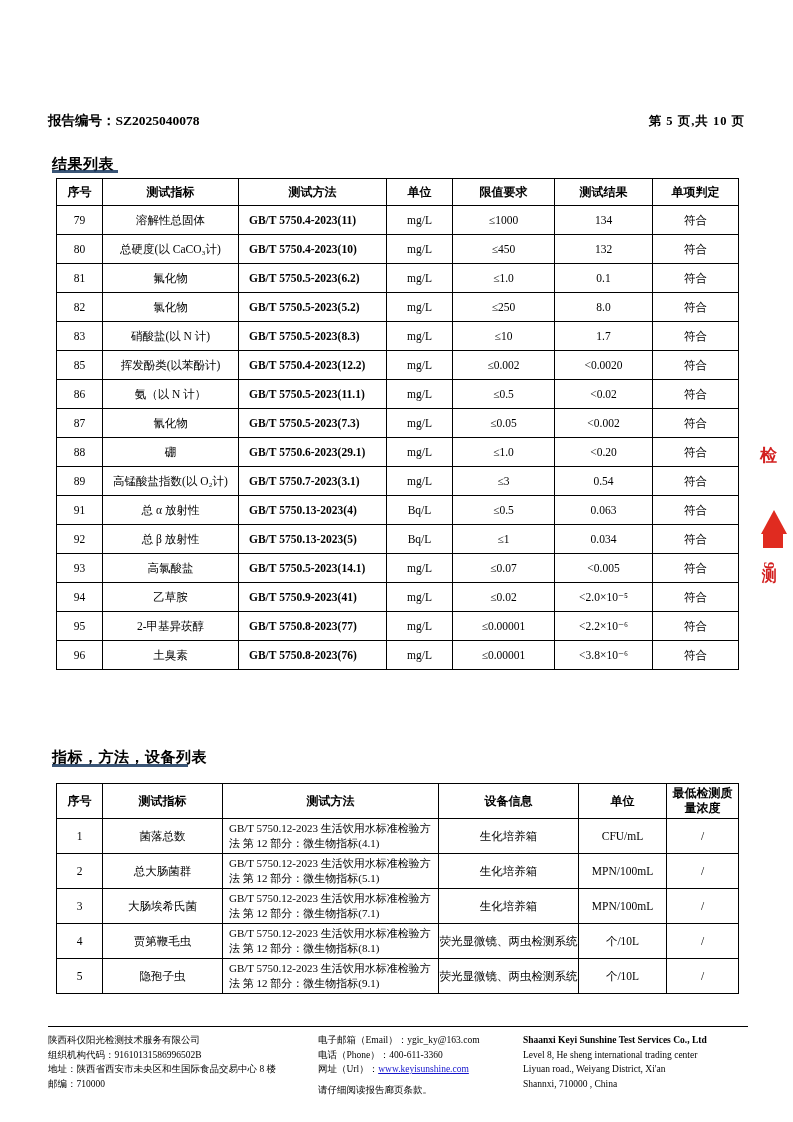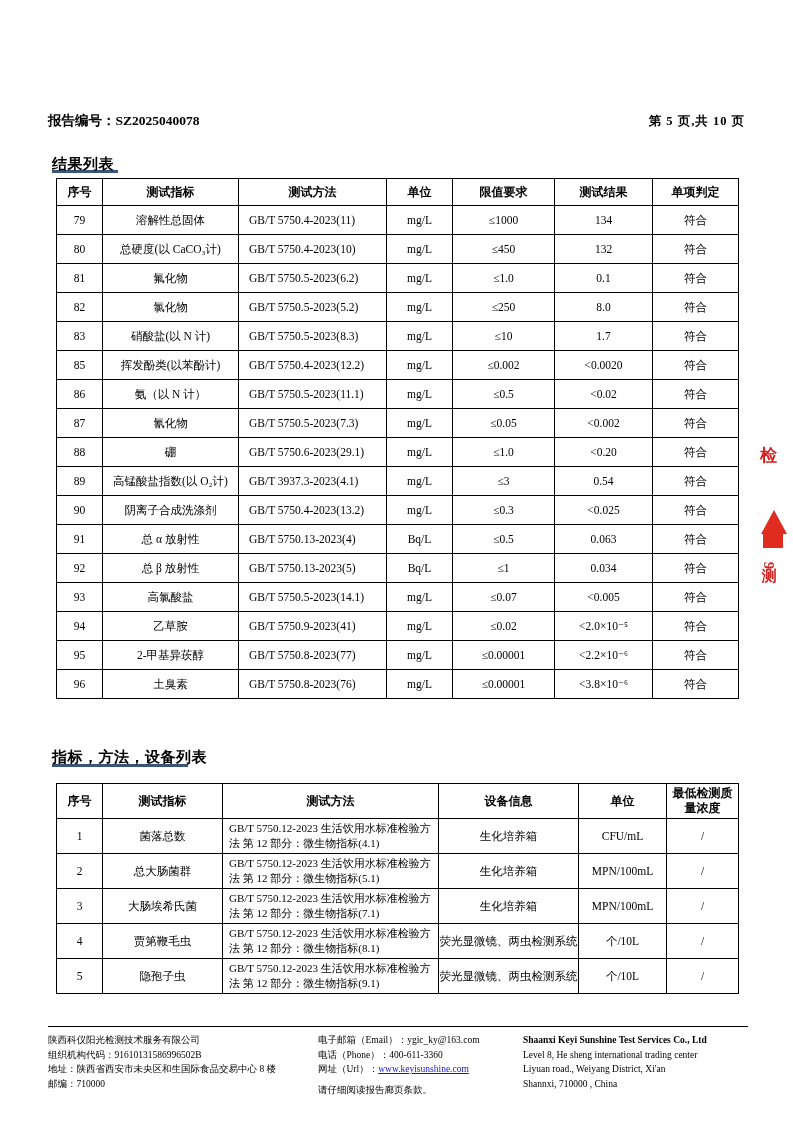--- a/index.html
+++ b/index.html
@@ -74,21 +74,21 @@
     height: 26px;
     font-size: 12px;
     margin-top: 44px;
   }
   table.t1 {
     left: 56px;
     top: 178px;
     width: 682px;
   }
   table.t1 tbody td { height: 28px; }
-  table.t1 td.method, table.t1 th.method { text-align: left; padding-left: 10px; }
+  table.t1 td.method, table.t1 th.method { text-align: left; padding-left: 10px; font-weight: bold; }
   table.t2 {
     left: 56px;
     top: 783px;
     width: 682px;
   }
   table.t2 tbody td { height: 34px; }
   table.t2 td.method2 {
     text-align: left;
     padding-left: 6px;
     padding-right: 4px;
@@ -288,33 +288,24 @@
           <td>硼</td>
           <td class="method">GB/T 5750.6-2023(29.1)</td>
           <td>mg/L</td>
           <td>≤1.0</td>
           <td>&lt;0.20</td>
           <td>符合</td>
         </tr>
         <tr>
           <td>89</td>
           <td>高锰酸盐指数(以 O₂计)</td>
-          <td class="method">GB/T 3937.3-2023(4.1)</td>
+          <td class="method">GB/T 5750.7-2023(3.1)</td>
           <td>mg/L</td>
           <td>≤3</td>
           <td>0.54</td>
-          <td>符合</td>
-        </tr>
-        <tr>
-          <td>90</td>
-          <td>阴离子合成洗涤剂</td>
-          <td class="method">GB/T 5750.4-2023(13.2)</td>
-          <td>mg/L</td>
-          <td>≤0.3</td>
-          <td>&lt;0.025</td>
           <td>符合</td>
         </tr>
         <tr>
           <td>91</td>
           <td>总 α 放射性</td>
           <td class="method">GB/T 5750.13-2023(4)</td>
           <td>Bq/L</td>
           <td>≤0.5</td>
           <td>0.063</td>
           <td>符合</td>

